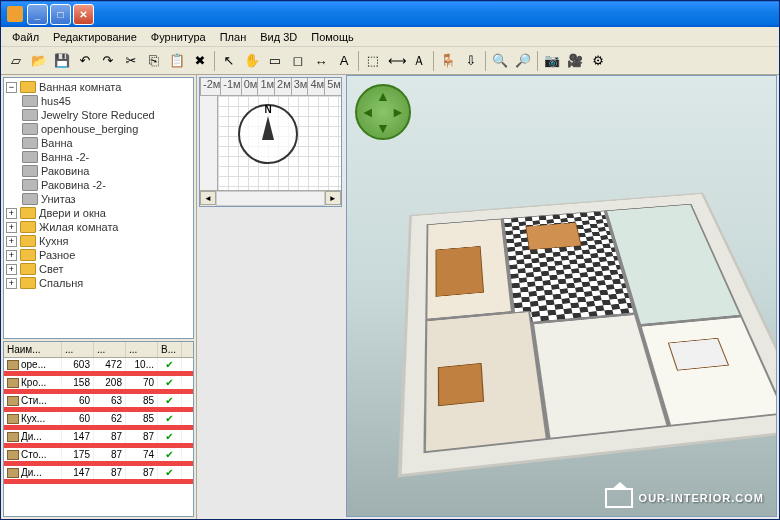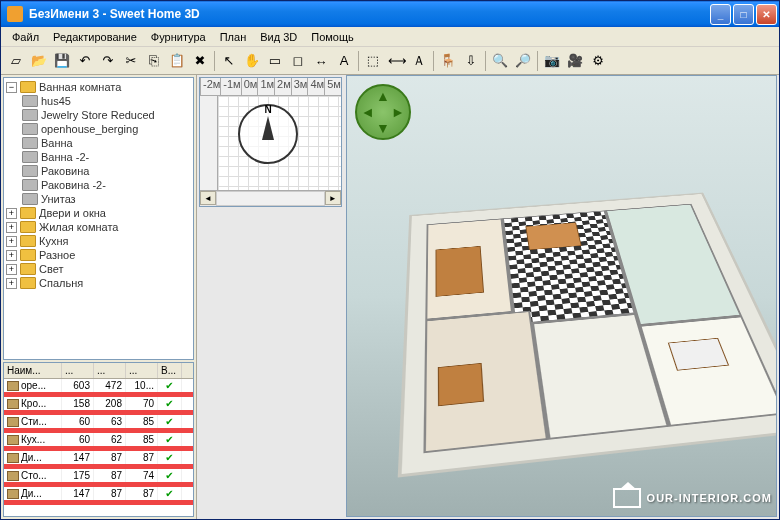--- a/index.html
+++ b/index.html
@@ -20,21 +20,21 @@
 .workarea{flex:1;display:flex;overflow:hidden}
 .left-panel{width:196px;display:flex;flex-direction:column;border-right:1px solid #aca899}
 .tree{flex:1;background:#fff;border:1px solid #7f9db9;margin:2px;overflow:auto;padding:2px}
 .tree-node{display:flex;align-items:center;padding:1px 0;white-space:nowrap;cursor:pointer}
 .tree-exp{width:11px;height:11px;border:1px solid #919191;background:#fff;display:flex;align-items:center;justify-content:center;font-size:9px;line-height:1;margin-right:3px;cursor:pointer}
 .tree-ico{width:16px;height:12px;margin-right:3px;background:#f0c040;border:1px solid #c09020;border-radius:1px}
 .tree-ico.item{background:#b8b8b8;border-color:#888}
 .tree-label{color:#333}
 .tree-label.normal{font-style:normal}
 .tree-children{margin-left:16px}
-.furniture-table{height:155px;background:#fff;border:1px solid #7f9db9;margin:0 2px 2px 2px;overflow:auto}
+.furniture-table{height:176px;background:#fff;border:1px solid #7f9db9;margin:0 2px 2px 2px;overflow:auto}
 .ft-header{display:flex;background:#ece9d8;border-bottom:1px solid #aca899;position:sticky;top:0}
 .ft-h{padding:2px 3px;border-right:1px solid #d4d0c8;font-size:10px}
 .ft-row{display:flex;border-bottom:5px solid #ef4444}
 .ft-c{padding:1px 3px;border-right:1px solid #f0f0f0;font-size:10px;text-align:right}
 .ft-c.name{text-align:left;display:flex;align-items:center;gap:2px}
 .ft-c.chk{text-align:center;color:#090}
 .ft-thm{width:12px;height:10px;background:#c0a060;border:1px solid #806030}
 .right-panel{flex:1;display:flex;flex-direction:row;background:#e8e8e8}
 .plan-view{height:130px;border:1px solid #7f9db9;margin:2px;background:#fff;position:relative;overflow:hidden}
 .ruler-h{height:18px;background:#f0f0f0;border-bottom:1px solid #aaa;display:flex;font-size:9px;color:#555}
@@ -57,31 +57,30 @@
 .nav-arrow.right{right:4px;top:50%;transform:translateY(-50%)}
 .floor3d{position:absolute;left:60px;top:40px;right:20px;bottom:20px;background:#e8e8e0;transform:perspective(800px) rotateX(50deg) rotateZ(-8deg);border:3px solid #c8c8c0}
 .room{position:absolute;border:2px solid #888}
 .room.r1{left:5%;top:5%;width:25%;height:45%;background:#f0e8d8}
 .room.r2{left:30%;top:5%;width:35%;height:50%;background:repeating-conic-gradient(#333 0 25%,#fff 0 50%) 0 0/16px 16px}
 .room.r3{left:65%;top:5%;width:30%;height:55%;background:#d8e8e0}
 .room.r4{left:5%;top:50%;width:30%;height:45%;background:#e8e0d0}
 .room.r5{left:35%;top:55%;width:30%;height:40%;background:#f0f0e8}
 .room.r6{left:65%;top:60%;width:30%;height:35%;background:#f8f8f0}
 .furn{position:absolute;background:#c08040;border:1px solid #805020}
-.watermark{position:absolute;right:4px;bottom:8px;color:#fff;font-size:18px;font-weight:bold;letter-spacing:1px;text-shadow:1px 1px 2px rgba(0,0,0,0.5);display:flex;align-items:center;gap:6px}
+.watermark{position:absolute;right:12px;bottom:8px;color:#fff;font-size:18px;font-weight:bold;letter-spacing:1px;text-shadow:1px 1px 2px rgba(0,0,0,0.5);display:flex;align-items:center;gap:6px}
 .wm-ico{width:28px;height:20px;border:2px solid #fff;position:relative}
 .wm-ico::before{content:"";position:absolute;top:-8px;left:4px;width:0;height:0;border-left:9px solid transparent;border-right:9px solid transparent;border-bottom:8px solid #fff}
 </style>
 </head>
 <body>
 
 <div class="window">
   <div class="titlebar">
     <div class="titlebar-icon"></div>
-    <div class="titlebar-text">БезИмени 3 - Sweet Home 3D</div>
     <div class="titlebar-btns">
       <div class="tb-btn">_</div>
       <div class="tb-btn">□</div>
       <div class="tb-btn close">✕</div>
     </div>
   </div>
 
   <div class="menubar">
     <div class="menu-item">Файл</div>
     <div class="menu-item">Редактирование</div>

